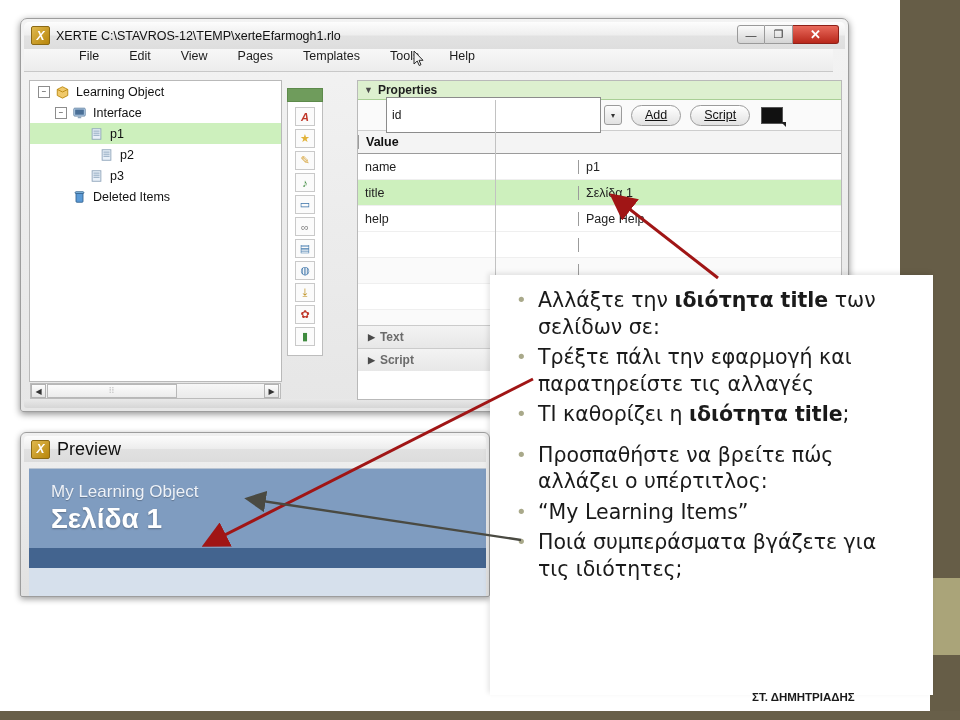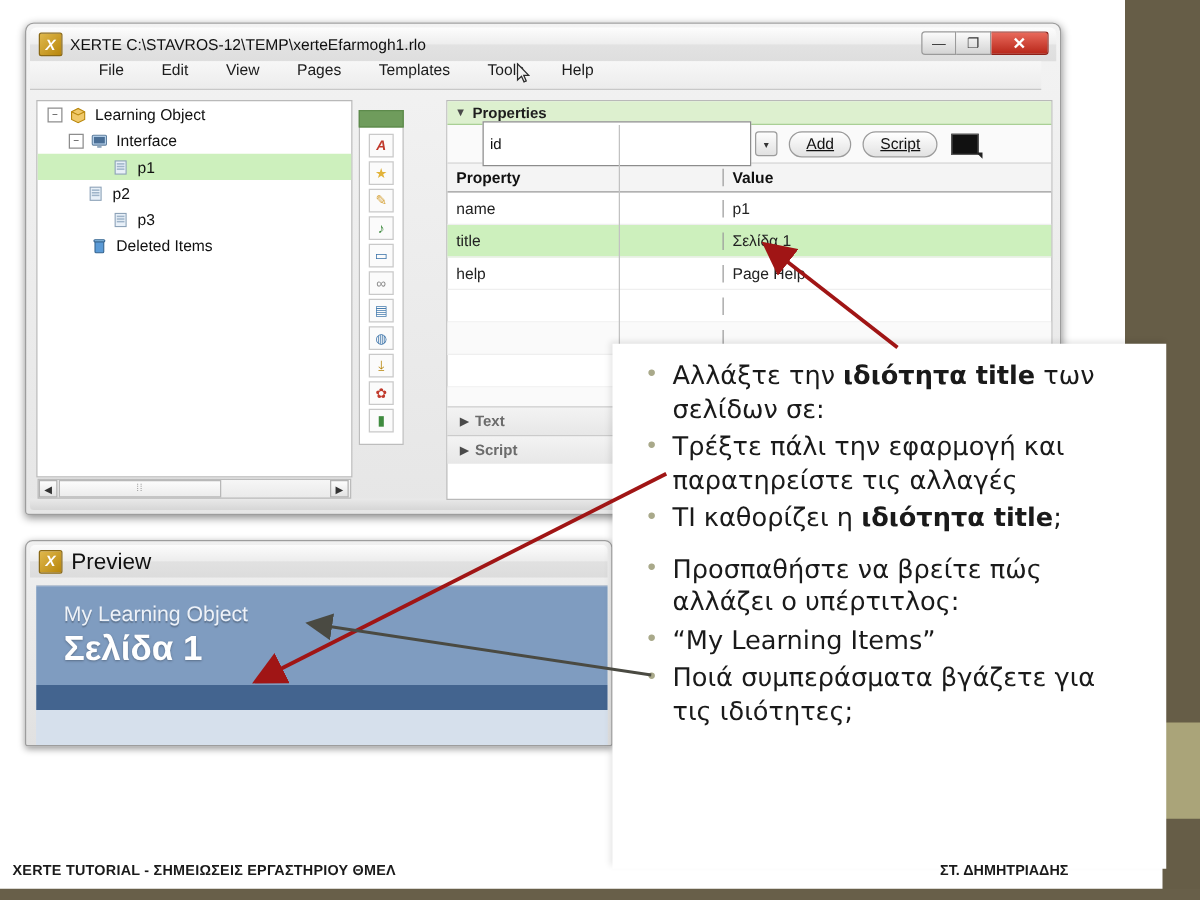--- a/index.html
+++ b/index.html
@@ -479,21 +479,21 @@
       <span class="expander hidden"></span>
       <svg class="tree-ico" viewBox="0 0 16 16">
         <rect x="3" y="2" width="10" height="12" fill="#e8f0f8" stroke="#8da2b8"></rect>
         <rect x="4.5" y="4" width="7" height="1.4" fill="#9fb4c9"></rect>
         <rect x="4.5" y="6.4" width="7" height="1.4" fill="#9fb4c9"></rect>
         <rect x="4.5" y="8.8" width="7" height="1.4" fill="#9fb4c9"></rect>
       </svg>
       <span>p1</span>
     </div>
 
-    <div class="tree-row" style="padding-left:22px;">
+    <div class="tree-row" style="padding-left:52px;">
       <span class="expander hidden"></span>
       <svg class="tree-ico" viewBox="0 0 16 16">
         <rect x="3" y="2" width="10" height="12" fill="#e8f0f8" stroke="#8da2b8"></rect>
         <rect x="4.5" y="4" width="7" height="1.4" fill="#9fb4c9"></rect>
         <rect x="4.5" y="6.4" width="7" height="1.4" fill="#9fb4c9"></rect>
         <rect x="4.5" y="8.8" width="7" height="1.4" fill="#9fb4c9"></rect>
       </svg>
       <span>p2</span>
     </div>
 
@@ -550,21 +550,20 @@
     <div id="props-toolbar">
       <div id="prop-combo">id</div>
       <div id="prop-combo-arrow">▾</div>
       <div class="pill-btn">Add</div>
       <div class="pill-btn">Script</div>
       <div id="color-swatch"></div>
     </div>
 
     <div id="props-table">
       <div id="props-head-row">
-        <div class="col-prop">Property</div>
         <div class="col-val">Value</div>
       </div>
 
       <div class="prop-row">
         <div class="col-prop">name</div>
         <div class="col-val">p1</div>
       </div>
       <div class="prop-row hl">
         <div class="col-prop">title</div>
         <div class="col-val">Σελίδα 1</div>
@@ -642,16 +641,15 @@
       </marker>
       <marker id="gray-head" markerWidth="9" markerHeight="9" refX="7" refY="4.5" orient="auto">
         <path d="M0,0 L9,4.5 L0,9 z" fill="#4a4a42"></path>
       </marker>
     </defs>
     <line x1="718" y1="278" x2="614" y2="197" stroke="#a01515" stroke-width="3" marker-end="url(#red-head)"></line>
     <line x1="533" y1="379" x2="207" y2="544" stroke="#a01515" stroke-width="3" marker-end="url(#red-head)"></line>
     <line x1="521" y1="540" x2="249" y2="499" stroke="#4a4a42" stroke-width="2.4" marker-end="url(#gray-head)"></line>
   </svg>
 
-  <div id="footer-left">XERTE TUTORIAL  -  ΣΗΜΕΙΩΣΕΙΣ ΕΡΓΑΣΤΗΡΙΟΥ ΘΜΕΛ</div>
   <div id="footer-right">ΣΤ. ΔΗΜΗΤΡΙΑΔΗΣ</div>
 
 </div>
 
 </body></html>

